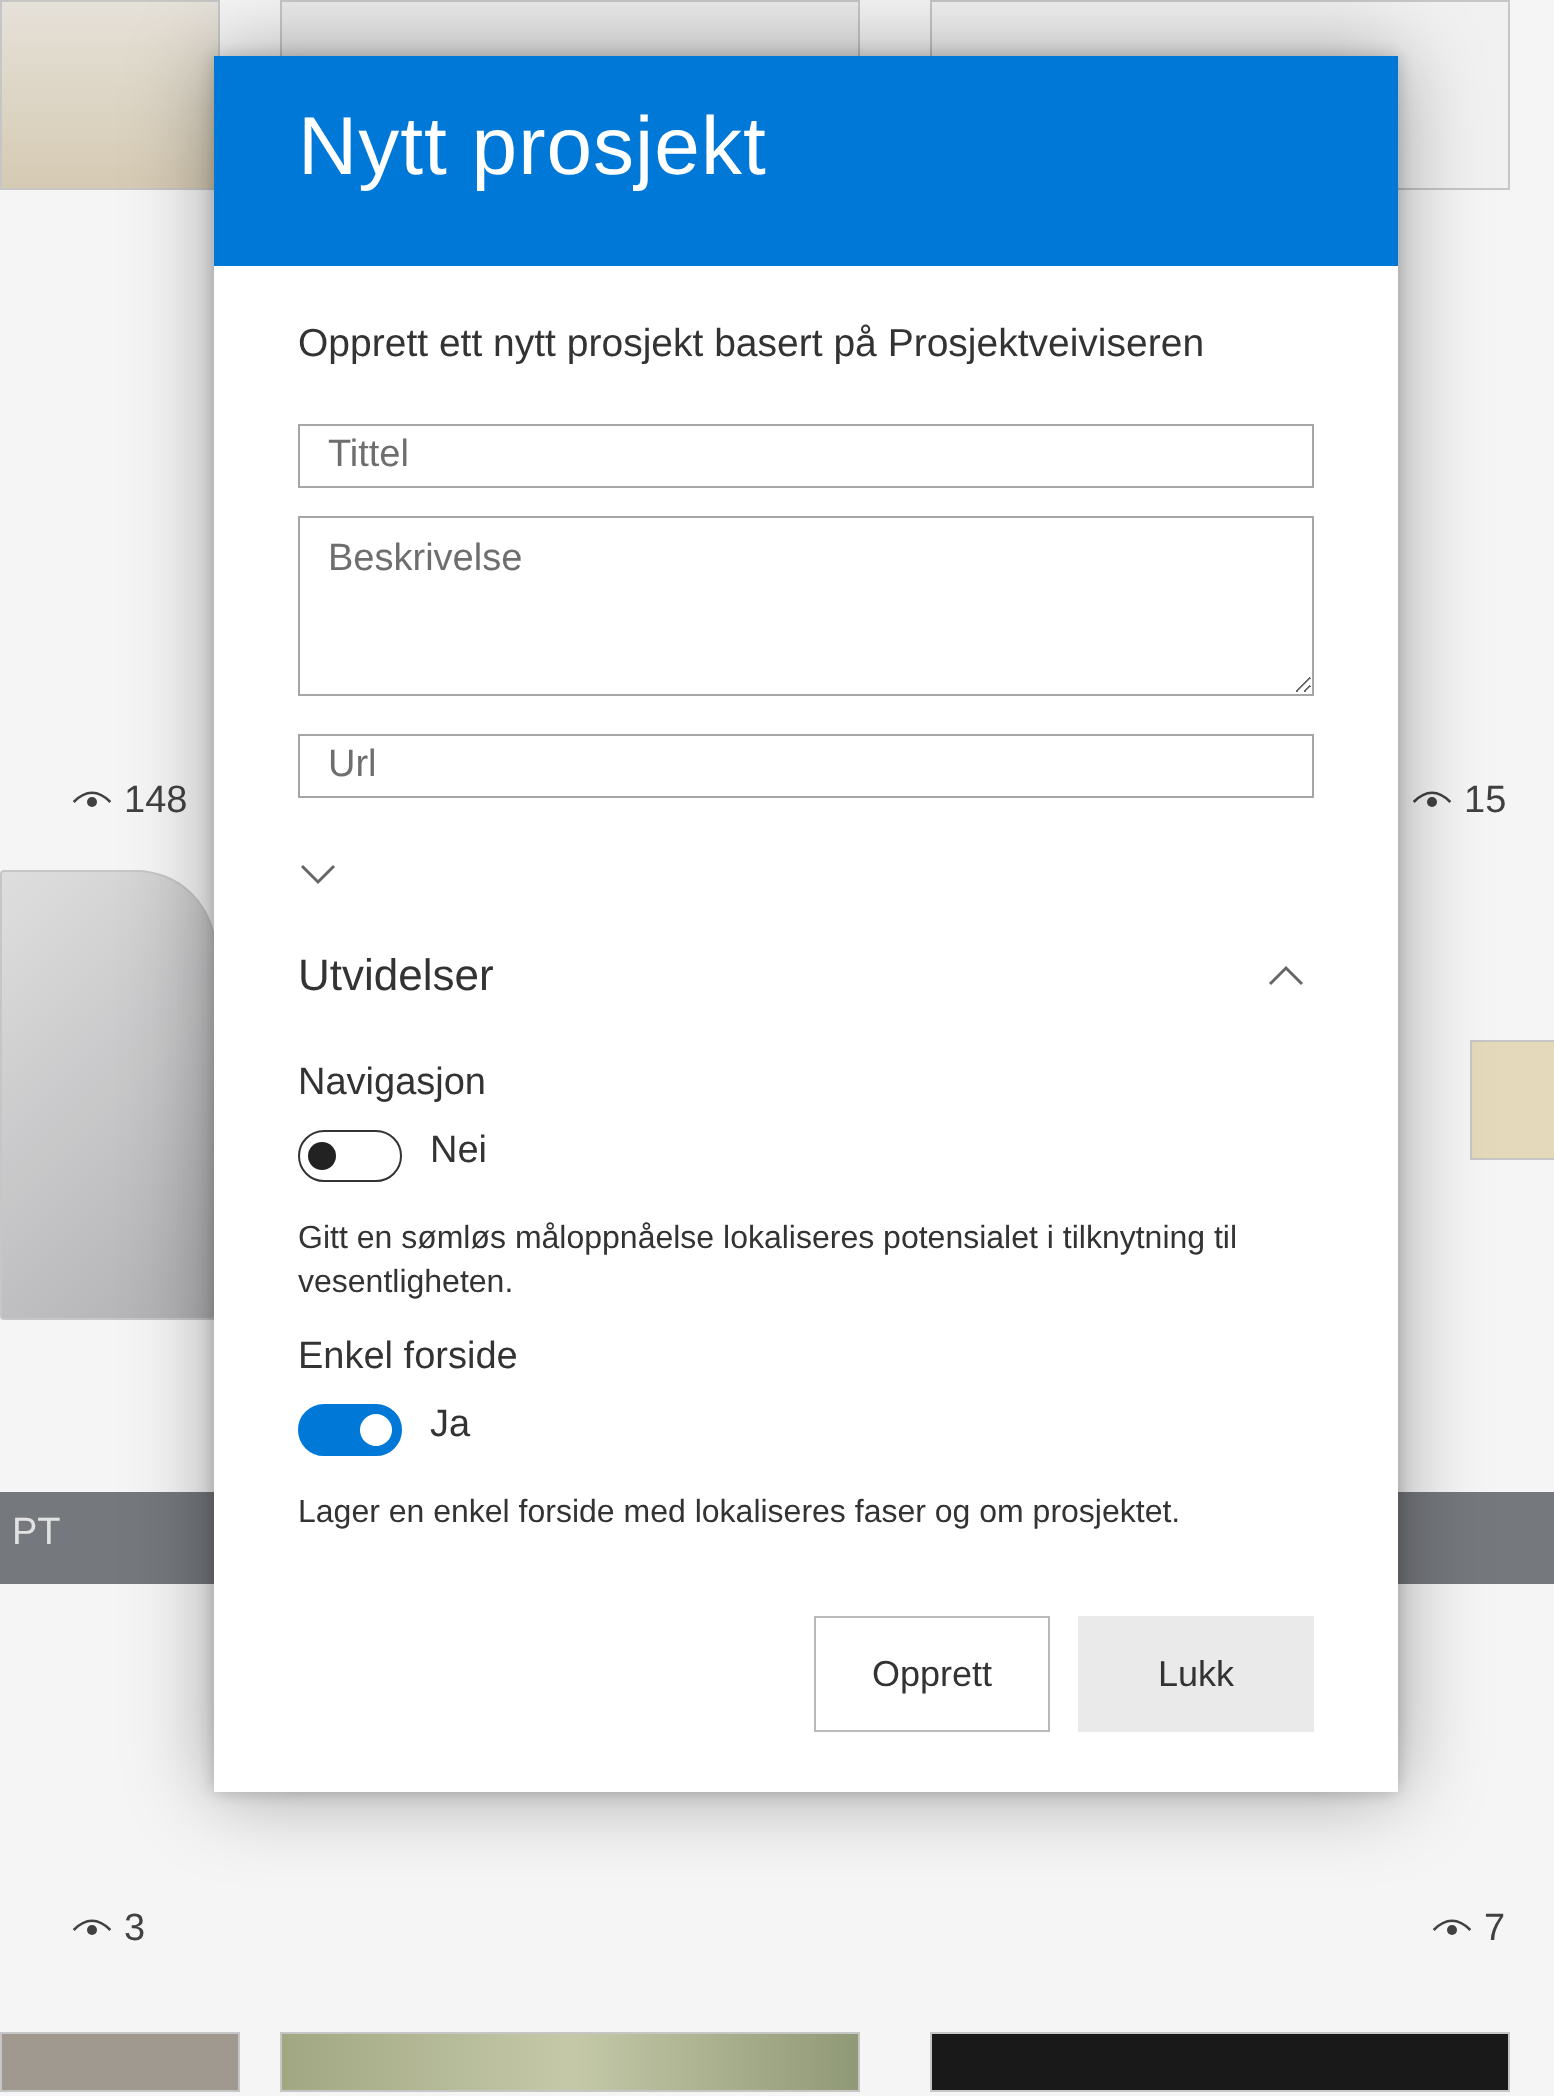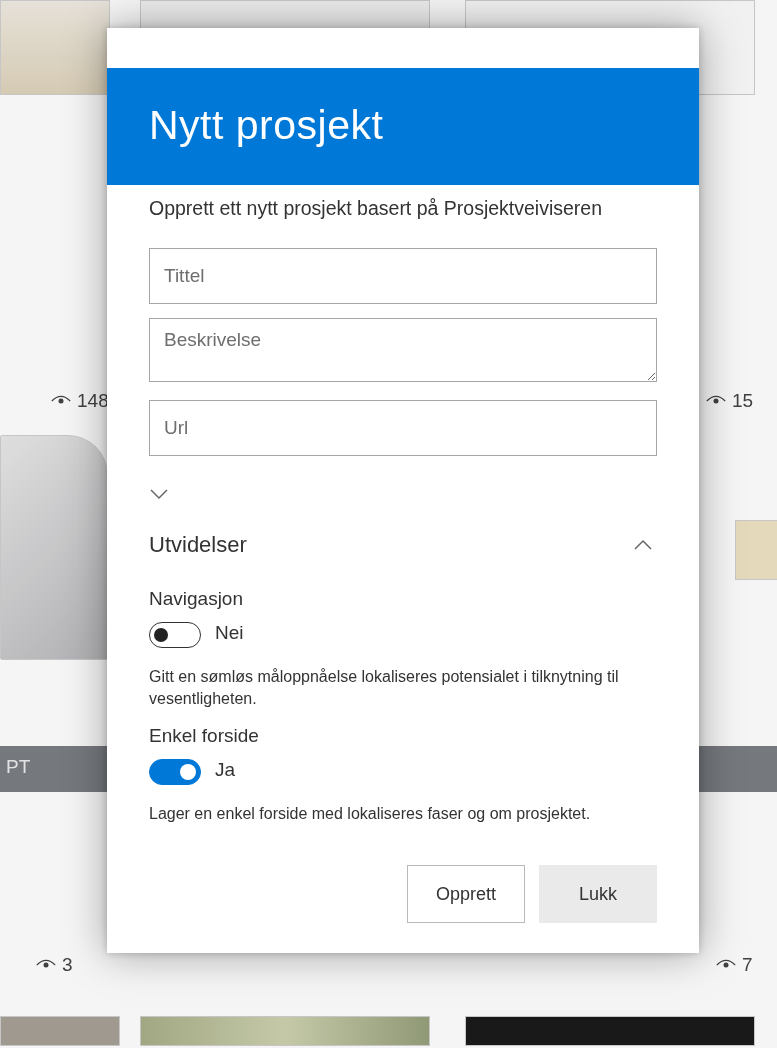--- a/index.html
+++ b/index.html
@@ -52,53 +52,52 @@
       left: 107px;
       top: 28px;
       width: 592px;
       background: #fff;
       box-shadow: 0 0 40px rgba(0,0,0,0.35), 0 0 8px rgba(0,0,0,0.2);
       display: flex;
       flex-direction: column;
     }
     .modal-header {
       background: #0078d7;
-      padding: 34px 42px 36px 42px;
-      margin-top: 40px;
+      padding: 22px 42px 36px 42px;
     }
     .modal-title {
       color: #fff;
       font-size: 41px;
       font-weight: 300;
       letter-spacing: 0.5px;
     }
     .modal-body {
-      padding: 12px 42px 30px 42px;
+      padding: 28px 42px 30px 42px;
     }
     .intro-text {
       color: #333;
       font-size: 19.5px;
       font-weight: 400;
       margin-bottom: 28px;
     }
     .field-input, .field-textarea {
       width: 100%;
       border: 1px solid #a6a6a6;
       font-size: 19px;
       font-family: inherit;
       color: #333;
       margin-bottom: 14px;
       outline: none;
     }
     .field-input {
-      height: 56px;
+      height: 32px;
       padding: 0 14px;
     }
     .field-textarea {
-      height: 64px;
+      height: 90px;
       padding: 10px 14px;
       resize: both;
     }
     .field-input::placeholder, .field-textarea::placeholder {
       color: #6e6e6e;
     }
     
     .accordion-row {
       display: flex;
       align-items: center;
@@ -210,21 +209,21 @@
       text-align: right;
     }
   </style>
 </head>
 <body>
 
 <div class="bg-layer">
   <div class="bg-tile t1"></div>
   <div class="bg-tile t2"></div>
   <div class="bg-tile t3"></div>
-  <div class="bg-stat" style="left:51px; top:390px;">
+  <div class="bg-stat" style="left:36px; top:390px;">
     <svg viewBox="0 0 24 14">
         <path d="M1 7 Q12 -4 23 7" stroke="#444" stroke-width="1.5" fill="none"></path>
         <circle cx="12" cy="7" r="3" fill="#444"></circle>
       </svg>
     <span>148</span>
   </div>
   <div class="bg-stat" style="left:706px; top:390px;">
     <svg viewBox="0 0 24 14">
         <path d="M1 7 Q12 -4 23 7" stroke="#444" stroke-width="1.5" fill="none"></path>
         <circle cx="12" cy="7" r="3" fill="#444"></circle>

